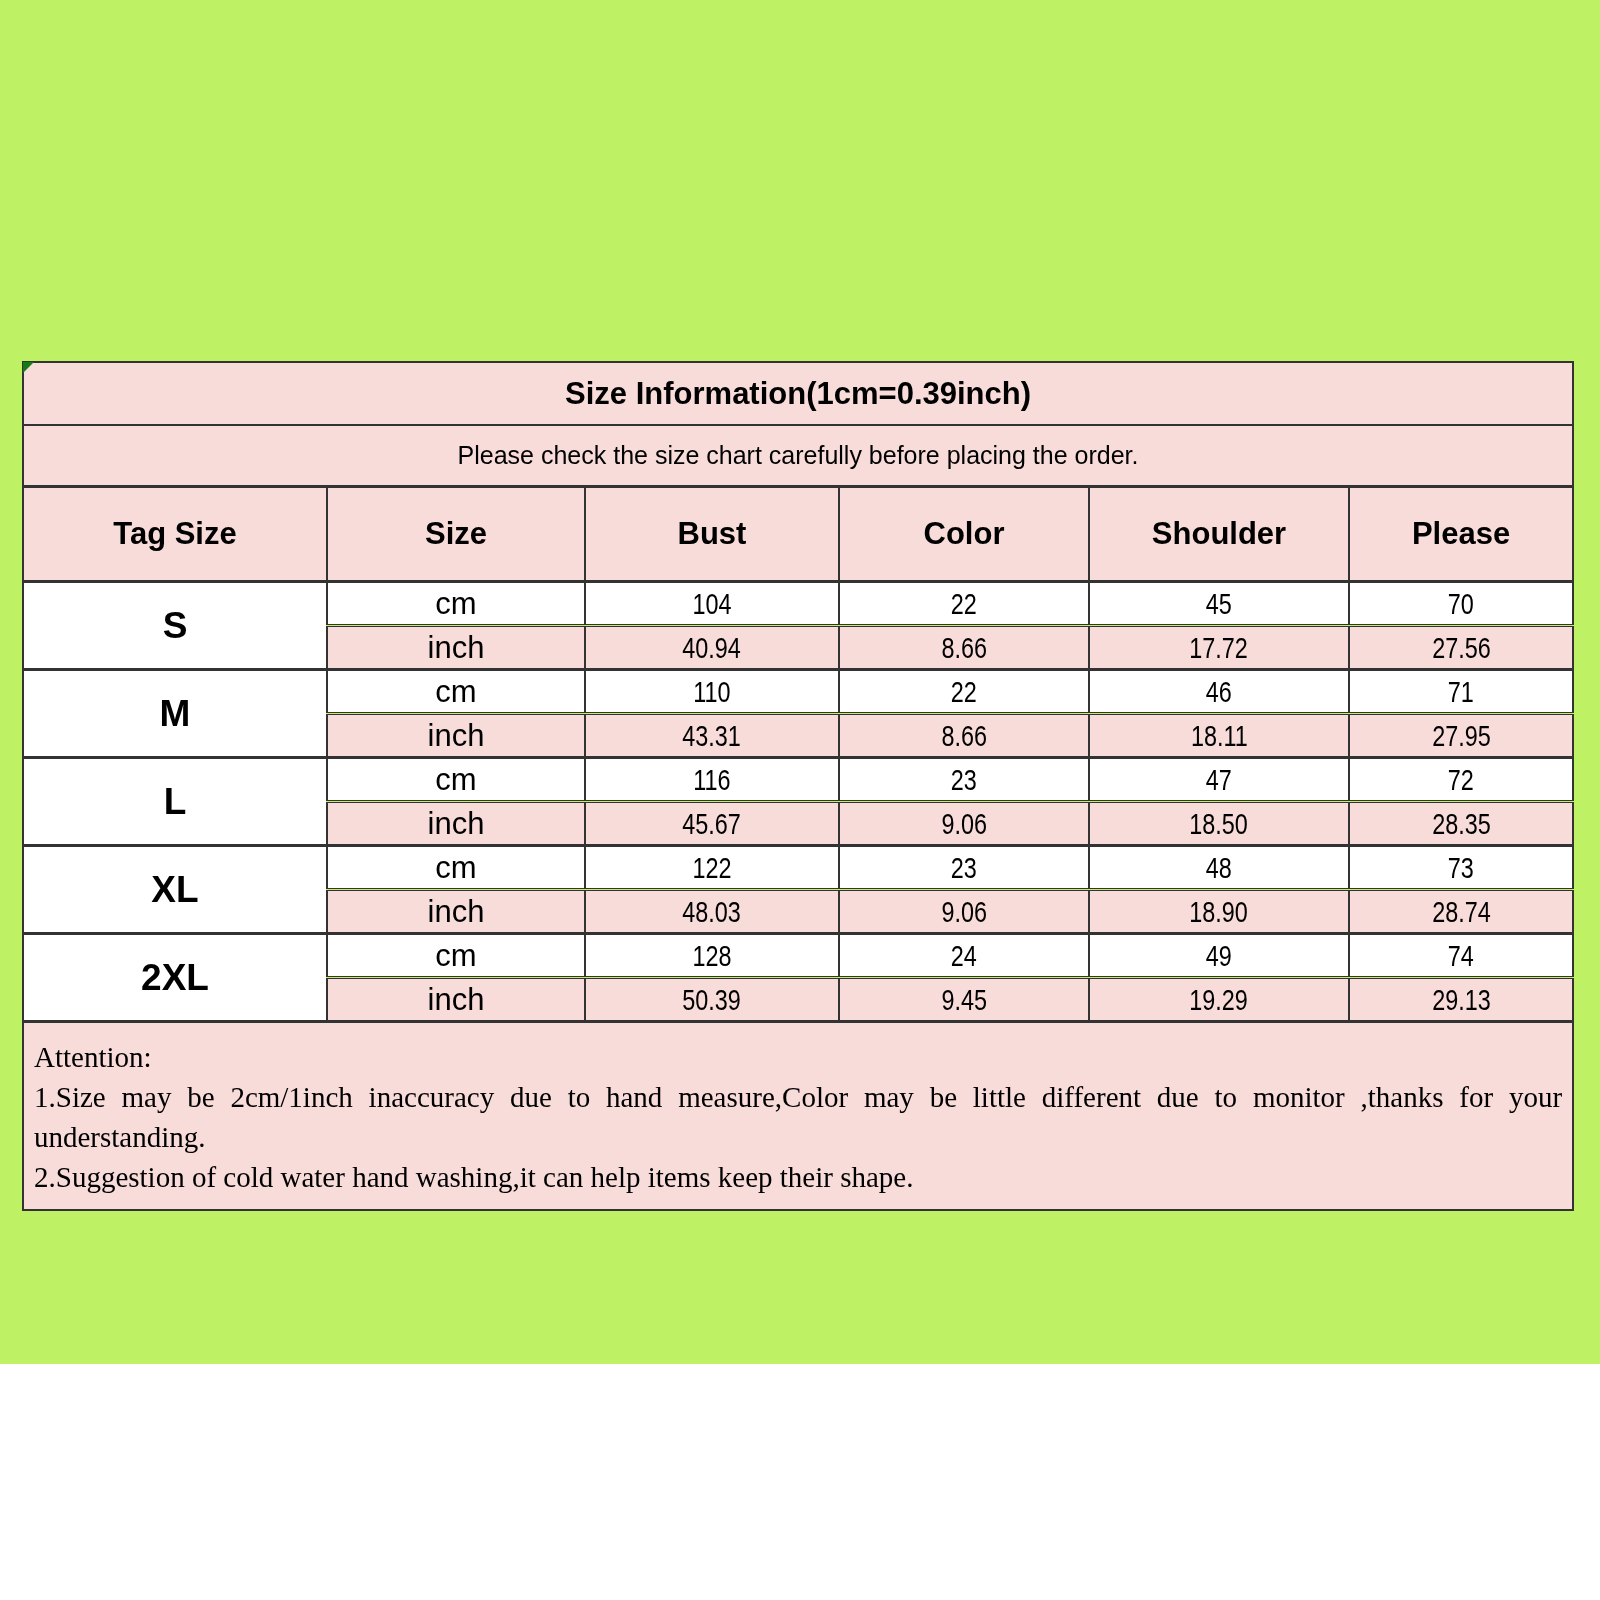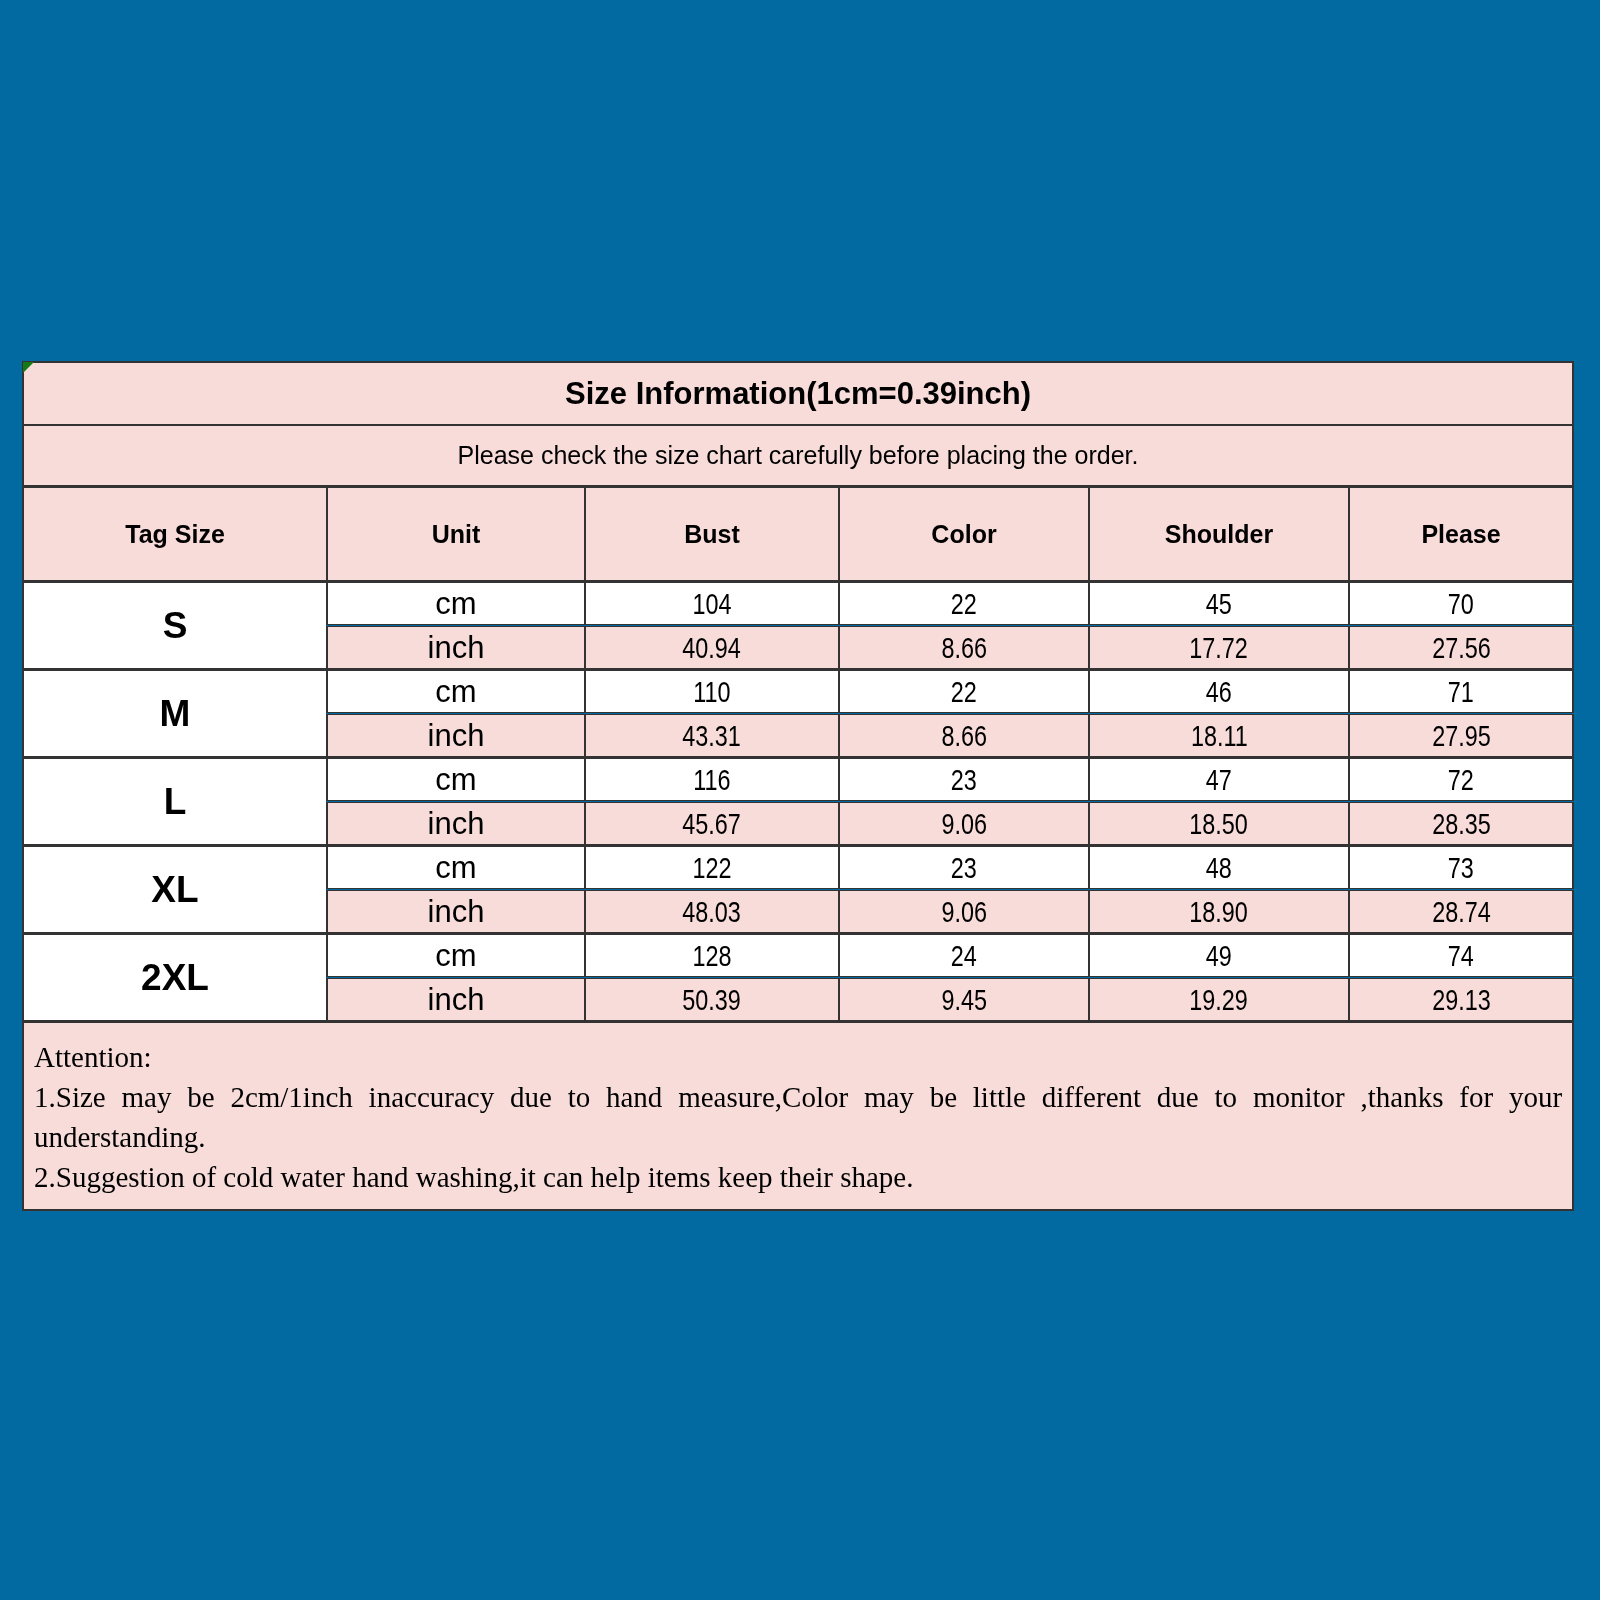--- a/index.html
+++ b/index.html
@@ -10,22 +10,22 @@
   body {
     width: 1600px;
     height: 1600px;
     position: relative;
     font-family: "Liberation Sans", sans-serif;
     color: #000000;
   }
   .canvas {
     position: absolute;
     left: 0; top: 0;
-    width: 1600px; height: 1600px;
-    background: #0369a1;
+    width: 1600px; height: 1364px;
+    background: #bef264;
   }
   table.size-table {
     position: absolute;
     left: 22px;
     top: 361px;
     width: 1550px;
     border-collapse: collapse;
     table-layout: fixed;
   }
   .size-table td, .size-table th {
@@ -43,21 +43,21 @@
   }
   .subtitle-row td {
     height: 59px;
     background: #f8dcda;
     font-size: 25px;
     font-weight: normal;
   }
   .header-row th {
     height: 92px;
     background: #f8dcda;
-    font-size: 25px;
+    font-size: 31px;
     font-weight: bold;
     border-top-width: 3px;
   }
   .cm-row td {
     height: 41px;
     background: #ffffff;
     border-top-width: 3px;
   }
   .inch-row td {
     height: 41px;
@@ -128,21 +128,21 @@
         <tr class="title-row">
       <td colspan="6">Size Information(1cm=0.39inch)</td>
     </tr>
 
     <tr class="subtitle-row">
       <td colspan="6">Please check the size chart carefully before placing the order.</td>
     </tr>
 
     <tr class="header-row">
       <th>Tag Size</th>
-      <th>Unit</th>
+      <th>Size</th>
       <th>Bust</th>
       <th>Color</th>
       <th>Shoulder</th>
       <th>Please</th>
     </tr>
 
     <tr class="cm-row">
       <td class="tag-cell" rowspan="2">S</td>
       <td class="unit-cell">cm</td>
       <td class="value-cell"><span class="num">104</span></td>

